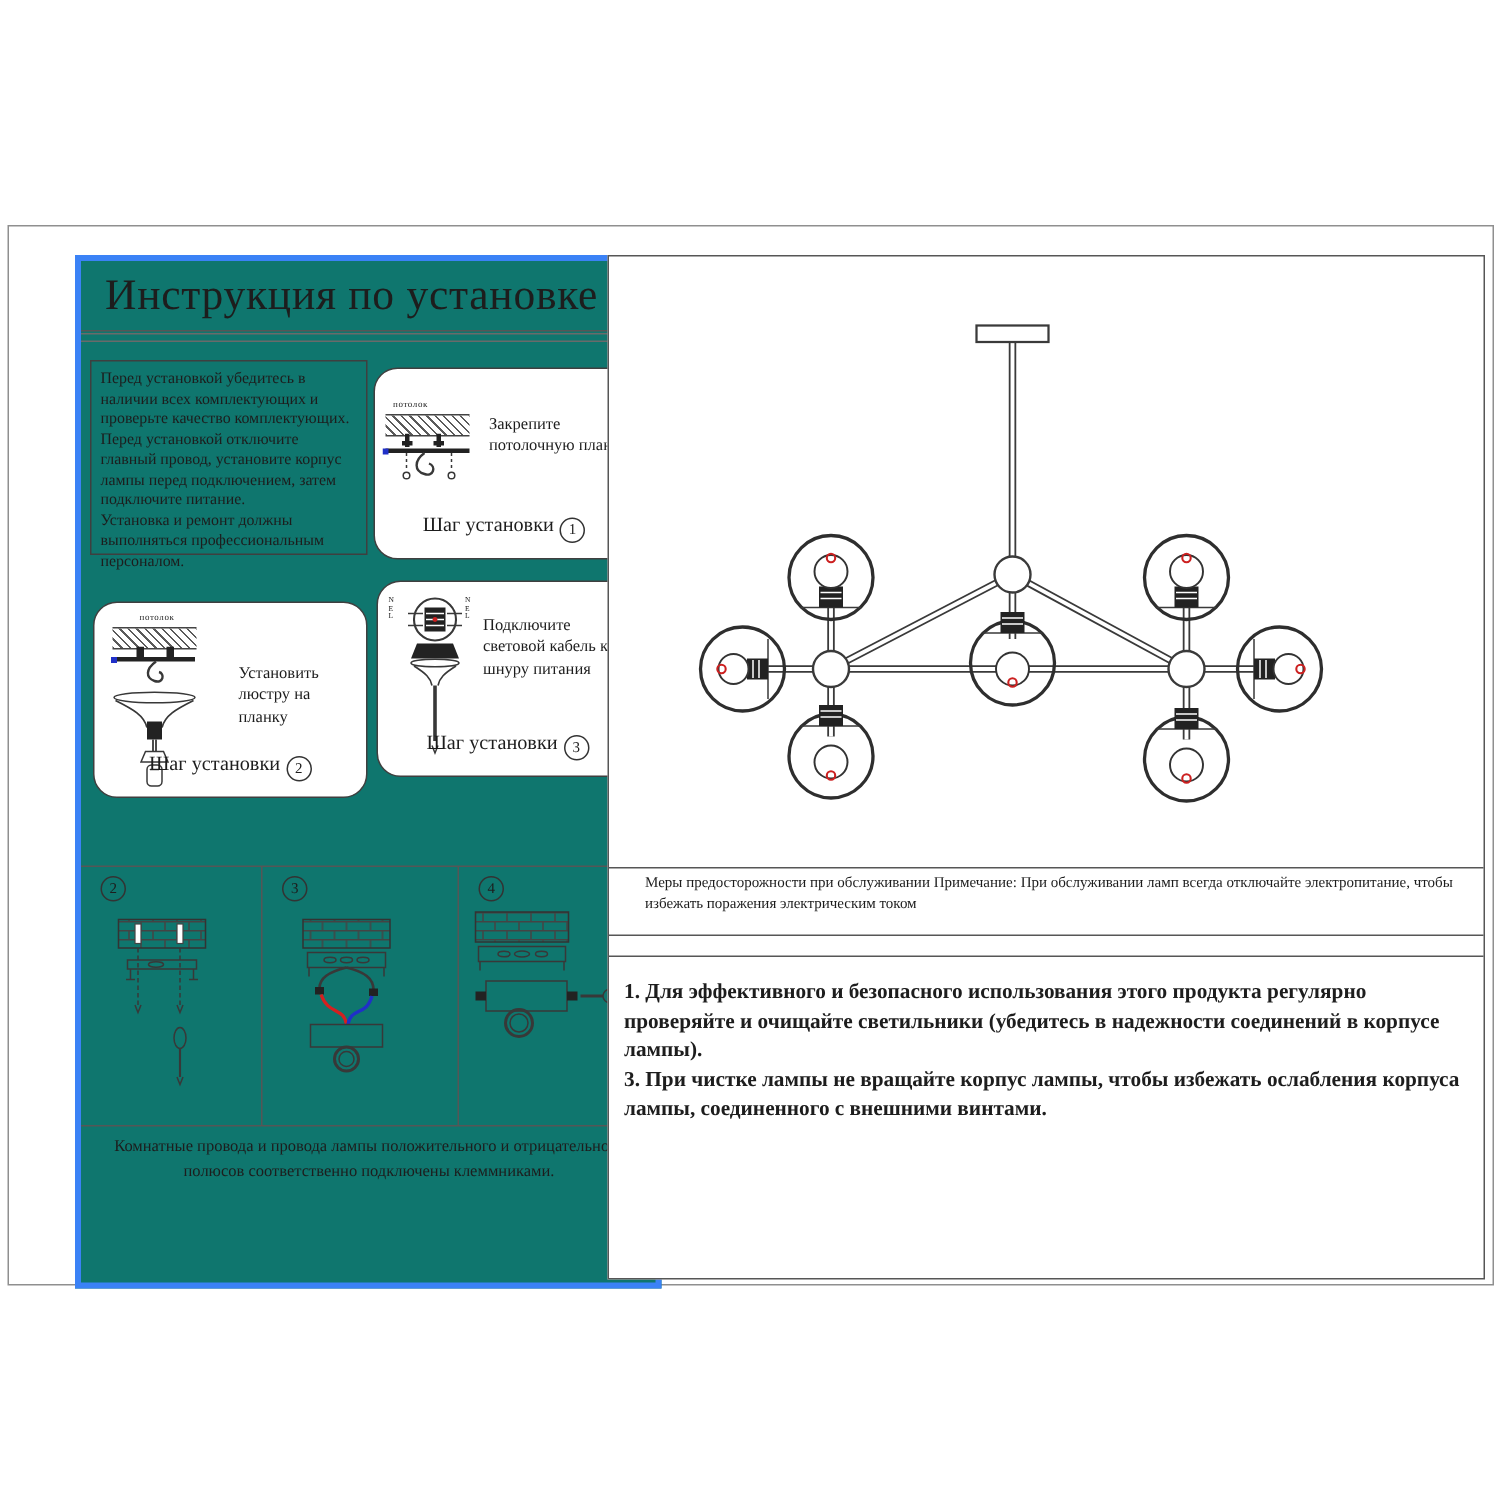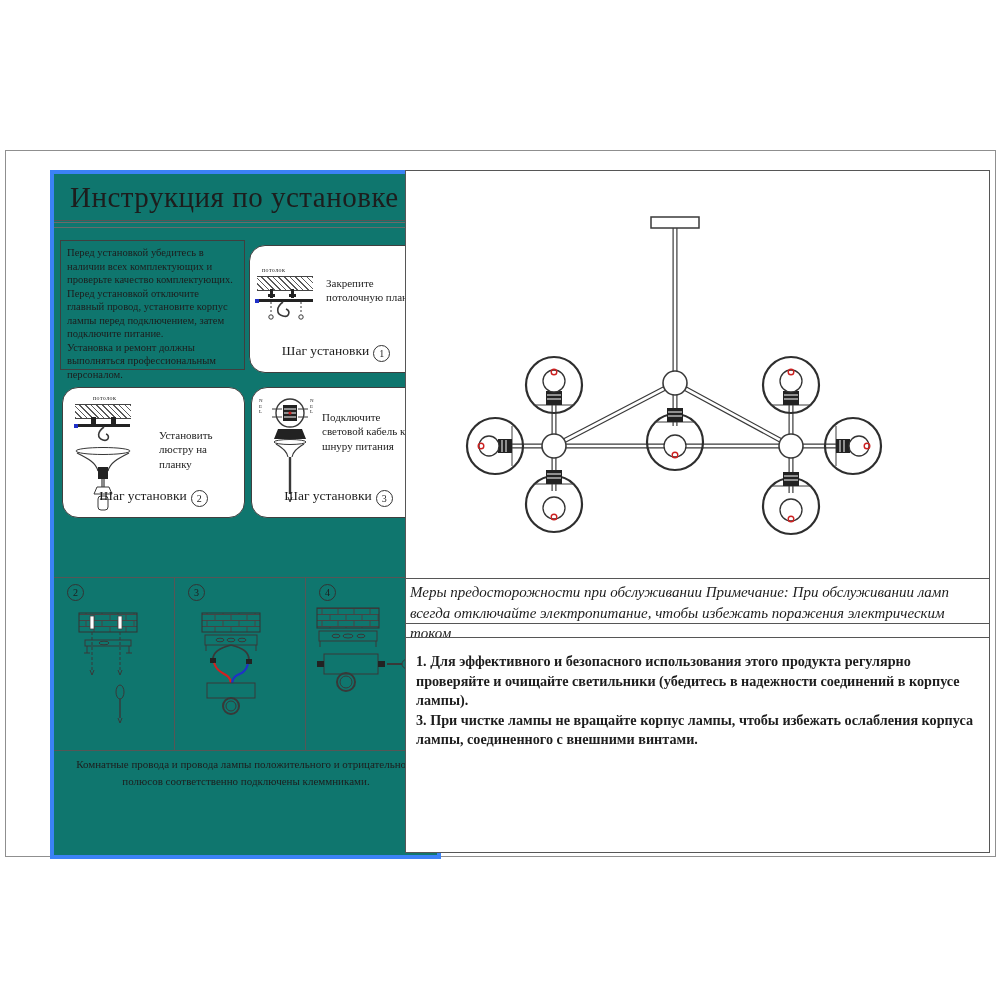--- a/index.html
+++ b/index.html
@@ -11,21 +11,21 @@
   .right-panel{left:405px;top:170px;width:583px;height:681px;border:1px solid #565656;background:#fff;}
 
   
   .title-row{left:0;top:0;width:383px;height:46px;border-bottom:1px solid #565656;}
   .title-row h1{margin:7px 0 0 16px;font-size:29px;font-weight:normal;letter-spacing:.5px;}
   .title-rule{left:0;top:48px;width:383px;height:4px;border-top:1px solid #6a6a6a;border-bottom:1px solid #6a6a6a;}
   .info-box{left:6px;top:66px;width:171px;height:118px;border:1px solid #3f3f3f;
             padding:5px 6px;font-size:10.6px;line-height:1.28;white-space:pre-line;}
   .step-box{border:1px solid #3f3f3f;border-radius:16px;background:#fff;}
   .step1{left:195px;top:71px;width:172px;height:126px;}
-  .step2{left:8px;top:213px;width:181px;height:129px;}
+  .step2{left:8px;top:227px;width:181px;height:129px;}
   .step3{left:197px;top:213px;width:173px;height:129px;}
   .ceiling-label{font-size:6px;letter-spacing:.4px;color:#222;}
   .hatch{background:repeating-linear-gradient(45deg,#5a5a5a 0 1px,transparent 1px 4px);
          border-top:1px solid #444;border-bottom:1px solid #444;}
   .step-label{font-size:11px;line-height:1.3;}
   .step-caption{left:0;bottom:10px;width:100%;text-align:center;font-size:13.5px;}
   .circled{display:inline-block;width:15px;height:15px;border:1px solid #333;border-radius:50%;
            text-align:center;line-height:15px;font-size:10px;vertical-align:-2px;margin-left:4px;}
   .terminal-letters{font-size:5px;line-height:1.1;white-space:pre-line;color:#222;}
 
@@ -33,21 +33,21 @@
          border-bottom:1px solid #565656;display:flex;}
   .cell{position:relative;height:100%;}
   .cell1{width:120px;border-right:1px solid #565656;}
   .cell2{width:130px;border-right:1px solid #565656;}
   .cell3{width:132px;}
   .cell-num{position:absolute;left:9px;top:6px;}
   .wiring-note{left:12px;top:582px;width:360px;text-align:center;font-size:11px;line-height:1.5;}
 
   
   .chandelier-wrap{left:0;top:0;width:583px;height:407px;border-bottom:1px solid #565656;}
-  .precaution{left:4px;top:411px;width:560px;font-size:15px;line-height:1.38;font-style:italic;}
+  .precaution{left:24px;top:411px;width:560px;font-size:10px;line-height:1.38;}
   .band{left:0;top:452px;width:583px;height:13px;border-top:1px solid #565656;border-bottom:1px solid #565656;}
   .maint-list{left:10px;top:481px;width:566px;font-size:14.2px;line-height:19.6px;font-weight:bold;}
 
   svg{display:block;}
   .ink{stroke:#383838;fill:none;}
 </style>
 </head>
 <body>
 
 <div class="page">

